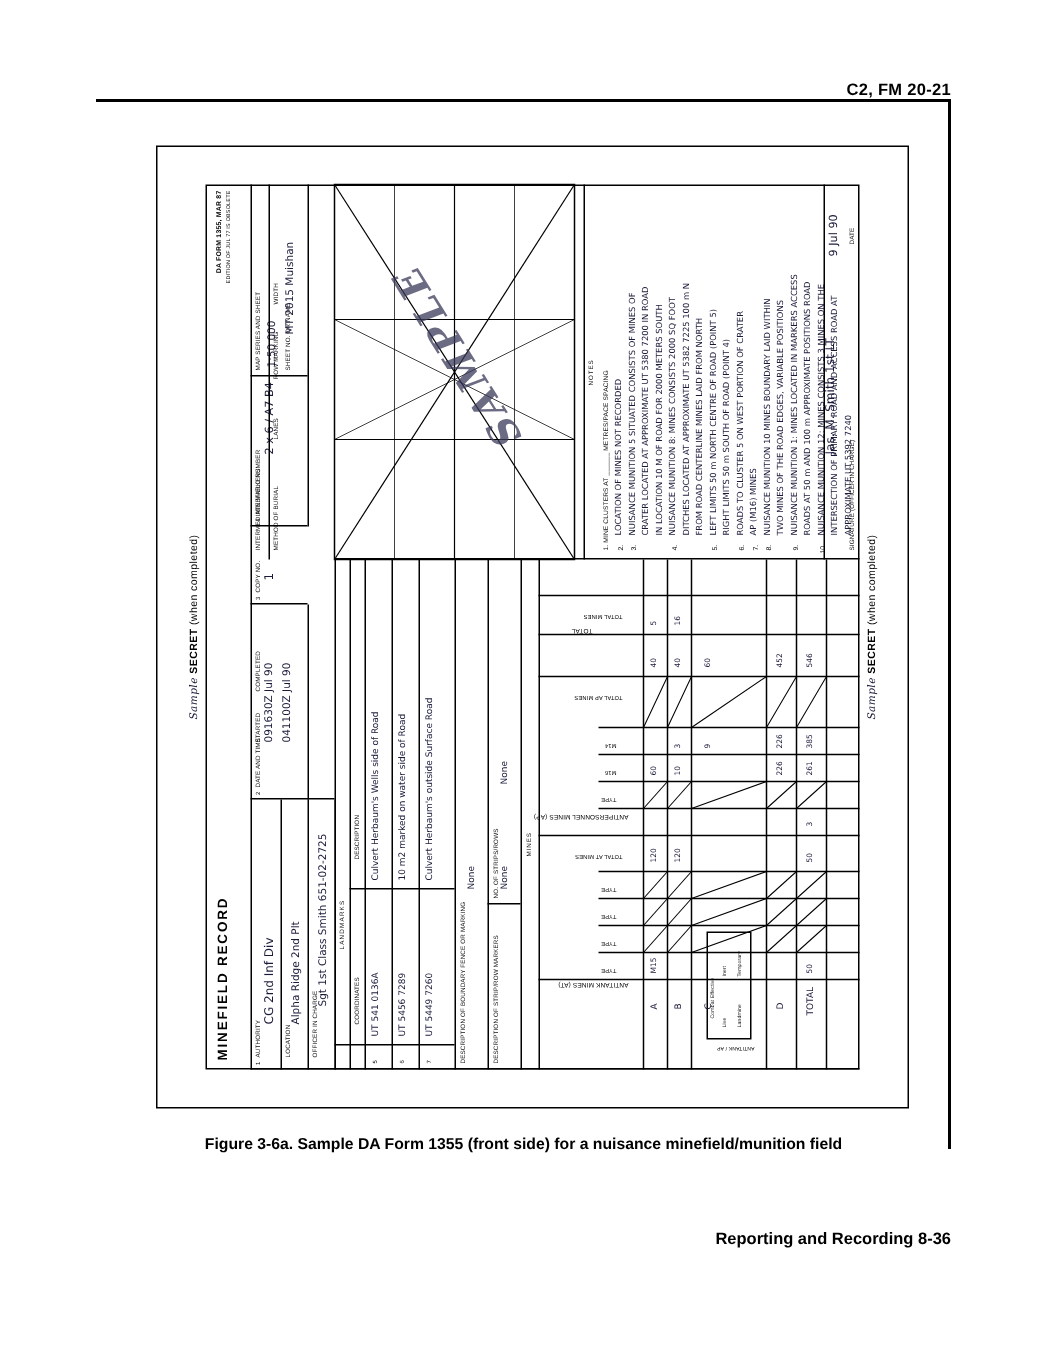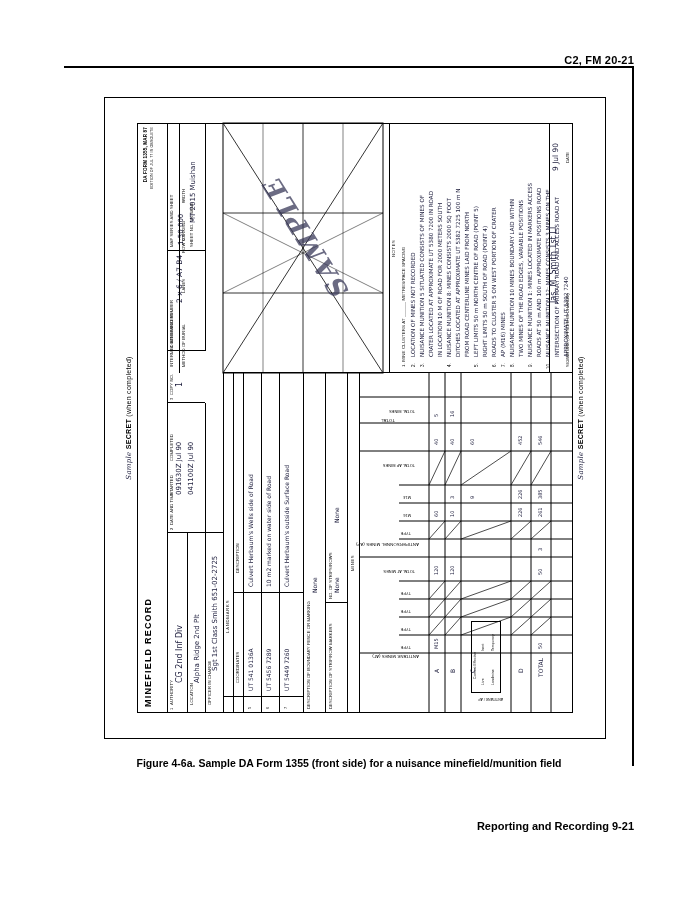--- a/index.html
+++ b/index.html
@@ -467,14 +467,14 @@
       <div class="classline" style="top:458px;">
         <span class="script">Sample</span>
         <b>SECRET</b>
         <span>(when completed)</span>
       </div>
 
     </div>
   </div>
 </div>
 
-<div class="fig-caption">Figure 4-6a. Sample DA Form 1355 (front side) for a nuisance minefield/munition field</div>
-<div class="page-footer">Reporting and Recording  9-21</div>
+<div class="fig-caption">Figure 3-6a. Sample DA Form 1355 (front side) for a nuisance minefield/munition field</div>
+<div class="page-footer">Reporting and Recording  8-36</div>
 
 </body></html>

